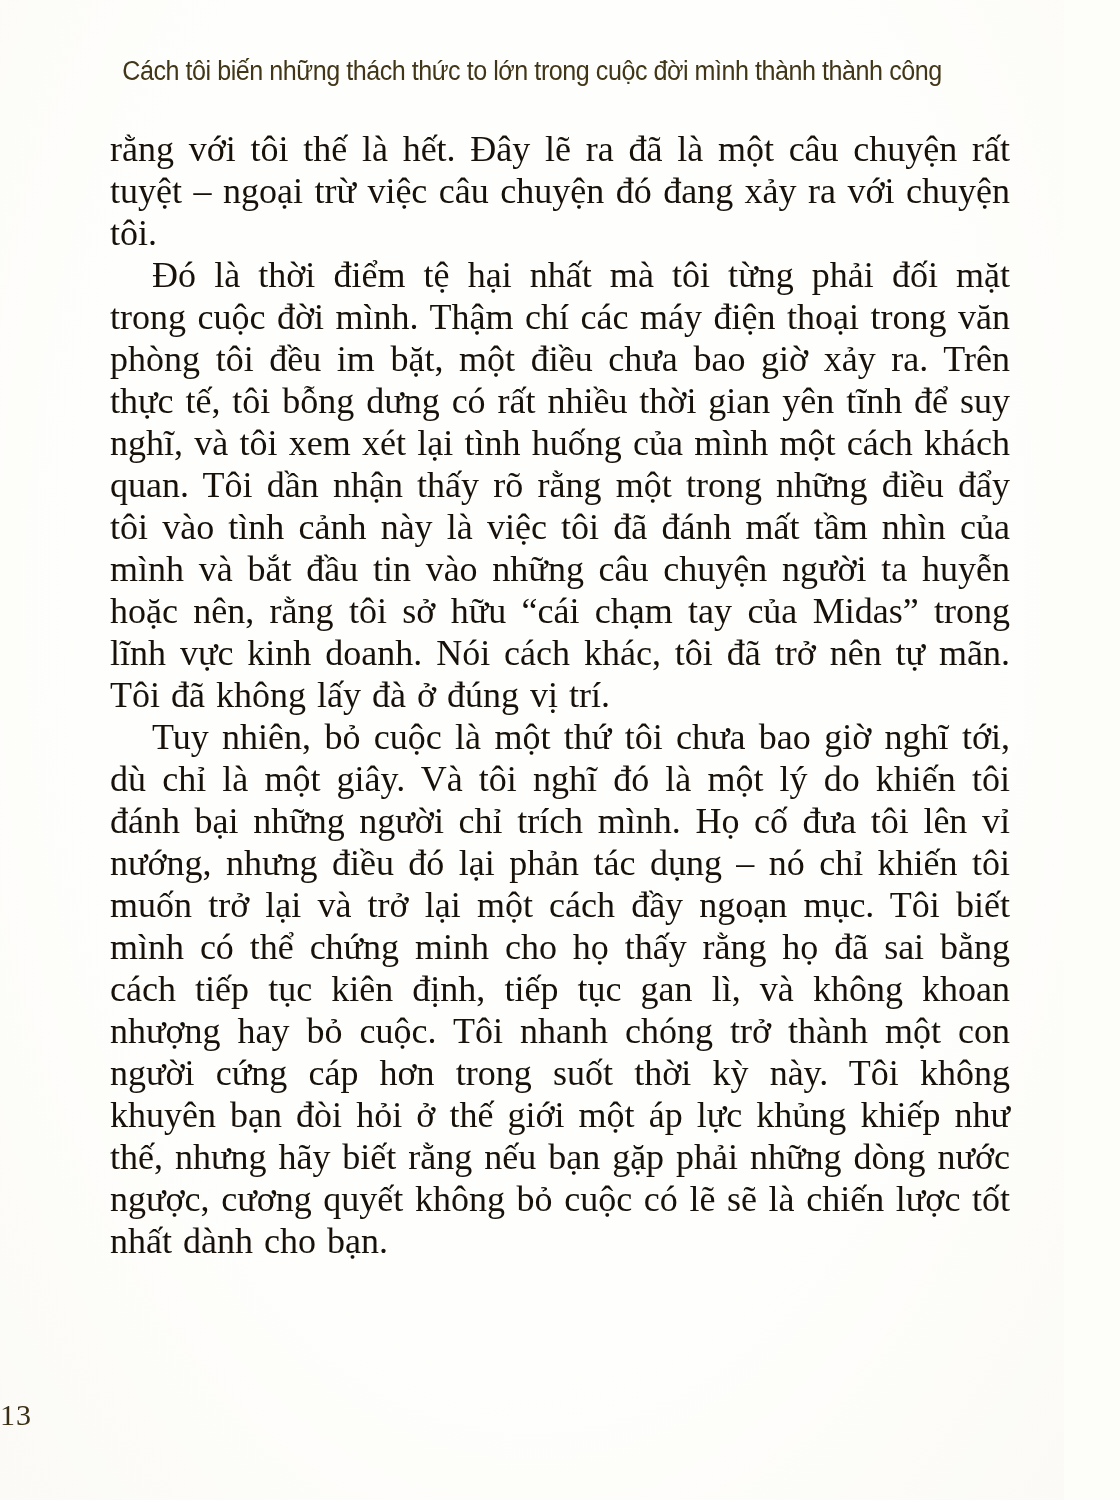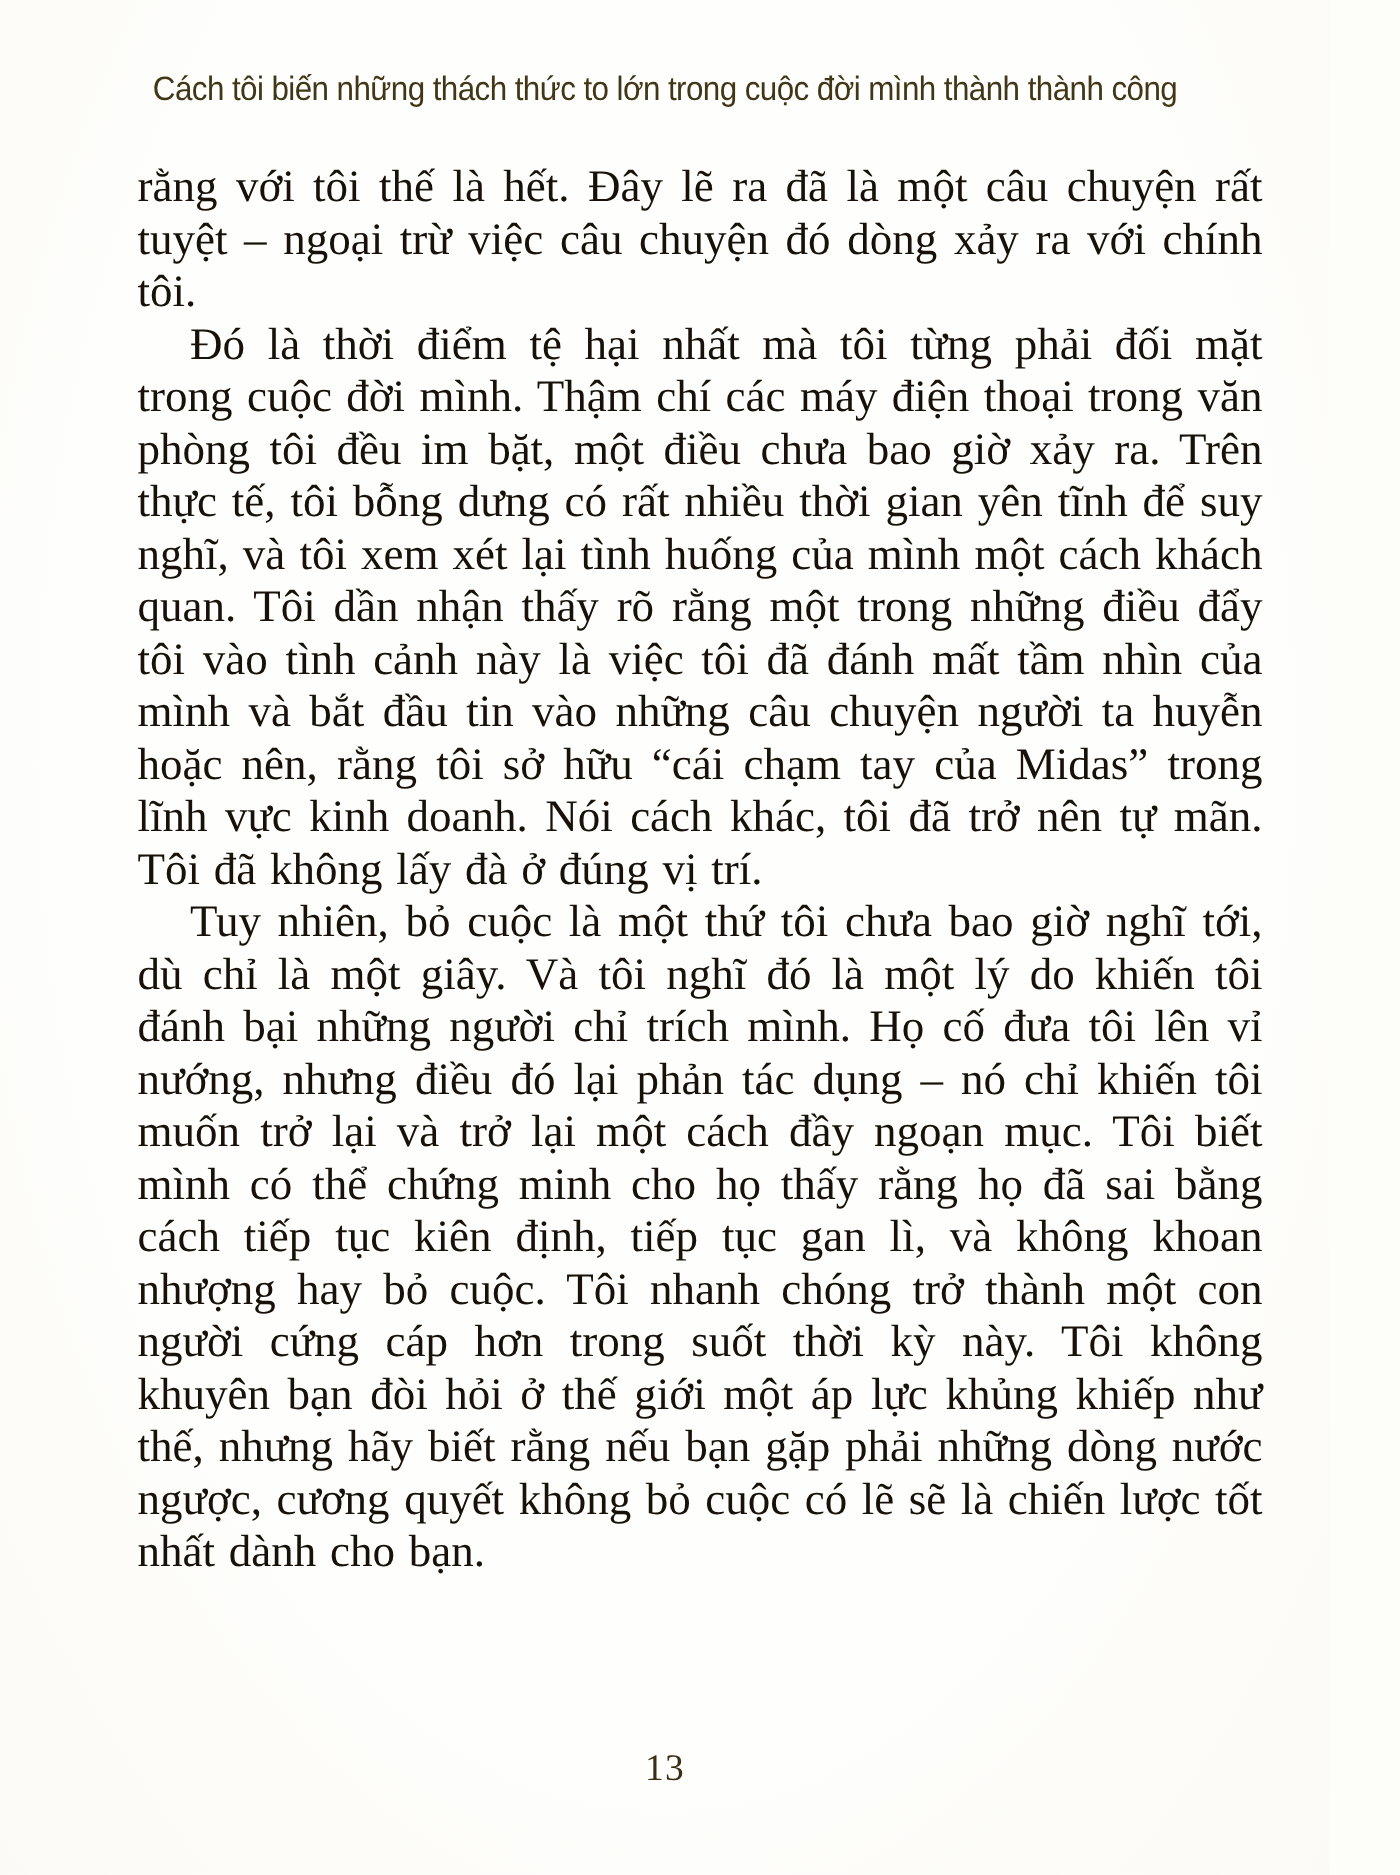--- a/index.html
+++ b/index.html
@@ -52,33 +52,33 @@
     color: var(--body-ink);
     word-spacing: 2px;
   }
   .body-text p.para { margin: 0; }
   .body-text p.para.indent { text-indent: 42px; }
   .page-number {
     position: absolute;
     top: 1398px;
     left: 0;
     width: 100%;
-    text-align: center;
+    text-align: left;
     font-family: "Liberation Serif", serif;
     font-size: 30px;
     letter-spacing: 1px;
     color: var(--pagenum-ink);
   }
 </style>
 </head>
 <body>
 
 <div class="page">
   <div class="running-header">Cách tôi biến những thách thức to lớn trong cuộc đời mình thành thành công</div>
 
   <div class="body-text">
-      <p class="para">rằng với tôi thế là hết. Đây lẽ ra đã là một câu chuyện rất tuyệt – ngoại trừ việc câu chuyện đó dòng xảy ra với chính tôi.</p>
+      <p class="para">rằng với tôi thế là hết. Đây lẽ ra đã là một câu chuyện rất tuyệt – ngoại trừ việc câu chuyện đó đang xảy ra với chuyện tôi.</p>
       <p class="para indent">Đó là thời điểm tệ hại nhất mà tôi từng phải đối mặt trong cuộc đời mình. Thậm chí các máy điện thoại trong văn phòng tôi đều im bặt, một điều chưa bao giờ xảy ra. Trên thực tế, tôi bỗng dưng có rất nhiều thời gian yên tĩnh để suy nghĩ, và tôi xem xét lại tình huống của mình một cách khách quan. Tôi dần nhận thấy rõ rằng một trong những điều đẩy tôi vào tình cảnh này là việc tôi đã đánh mất tầm nhìn của mình và bắt đầu tin vào những câu chuyện người ta huyễn hoặc nên, rằng tôi sở hữu “cái chạm tay của Midas” trong lĩnh vực kinh doanh. Nói cách khác, tôi đã trở nên tự mãn. Tôi đã không lấy đà ở đúng vị trí.</p>
       <p class="para indent">Tuy nhiên, bỏ cuộc là một thứ tôi chưa bao giờ nghĩ tới, dù chỉ là một giây. Và tôi nghĩ đó là một lý do khiến tôi đánh bại những người chỉ trích mình. Họ cố đưa tôi lên vỉ nướng, nhưng điều đó lại phản tác dụng – nó chỉ khiến tôi muốn trở lại và trở lại một cách đầy ngoạn mục. Tôi biết mình có thể chứng minh cho họ thấy rằng họ đã sai bằng cách tiếp tục kiên định, tiếp tục gan lì, và không khoan nhượng hay bỏ cuộc. Tôi nhanh chóng trở thành một con người cứng cáp hơn trong suốt thời kỳ này. Tôi không khuyên bạn đòi hỏi ở thế giới một áp lực khủng khiếp như thế, nhưng hãy biết rằng nếu bạn gặp phải những dòng nước ngược, cương quyết không bỏ cuộc có lẽ sẽ là chiến lược tốt nhất dành cho bạn.</p>
     </div>
 
   <div class="page-number">13</div>
 </div>
 
 </body></html>

